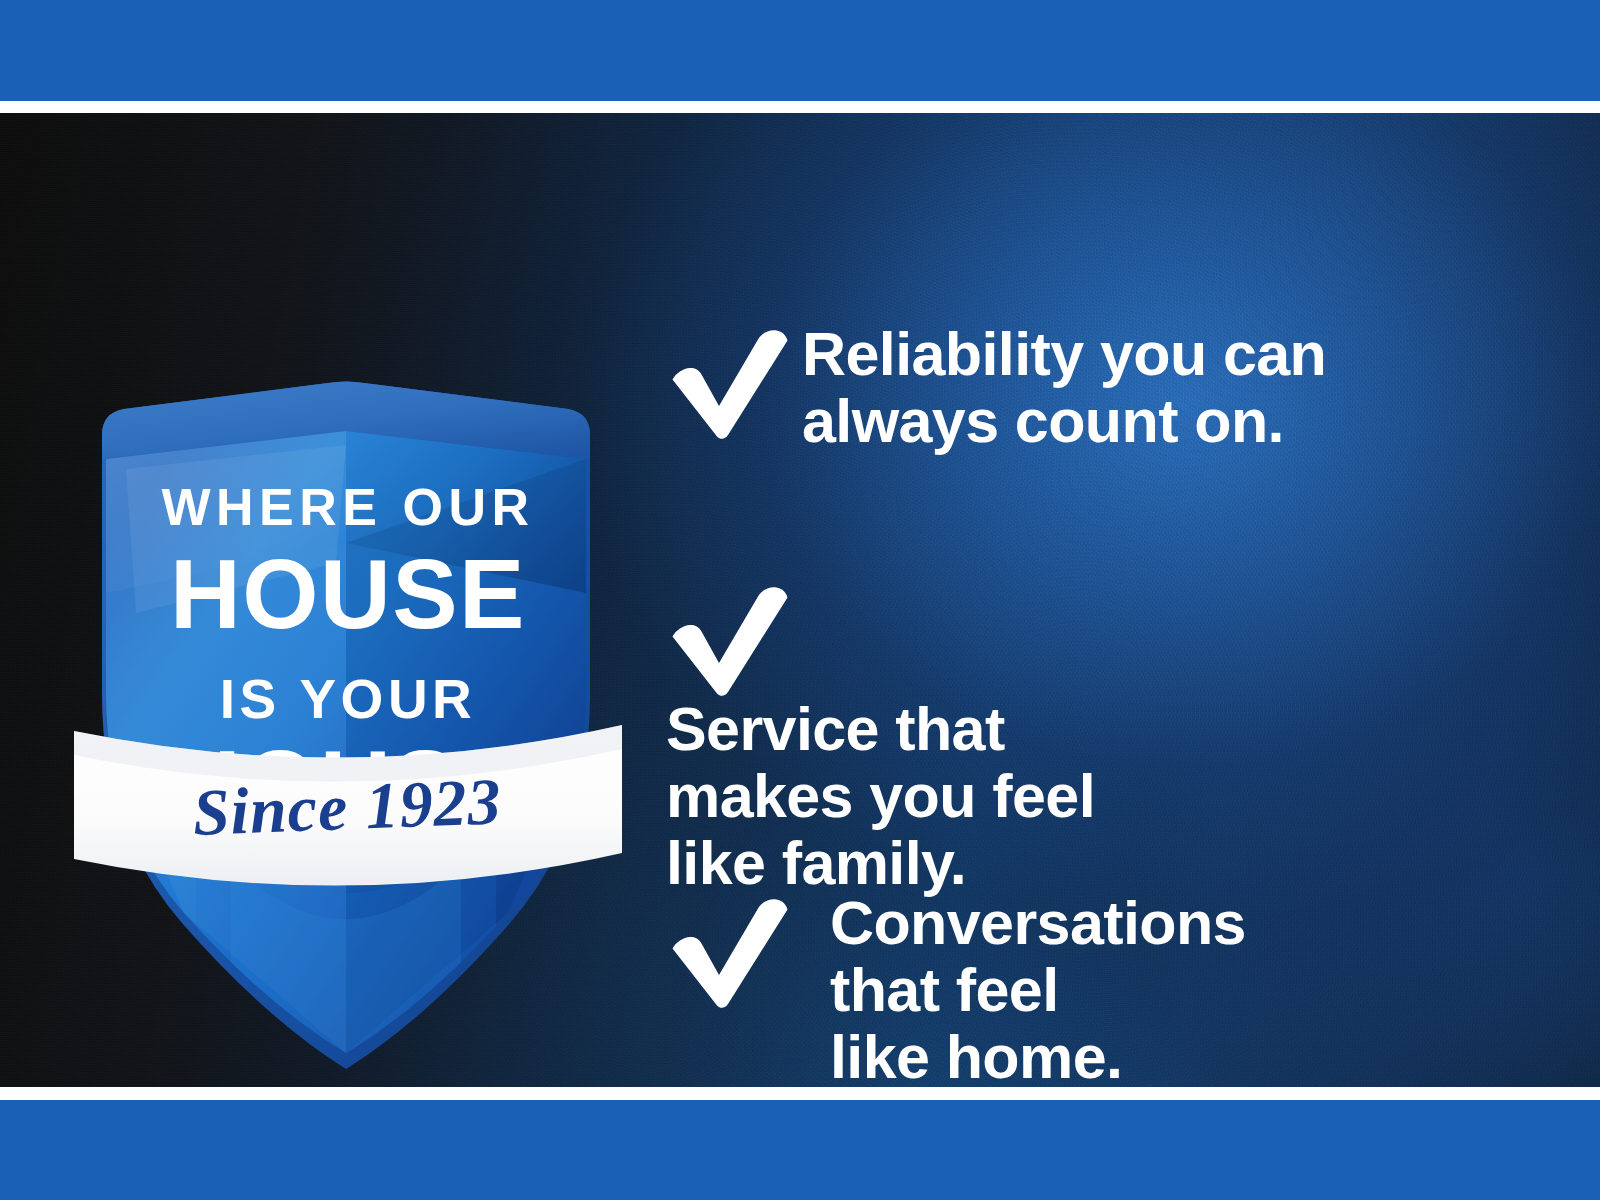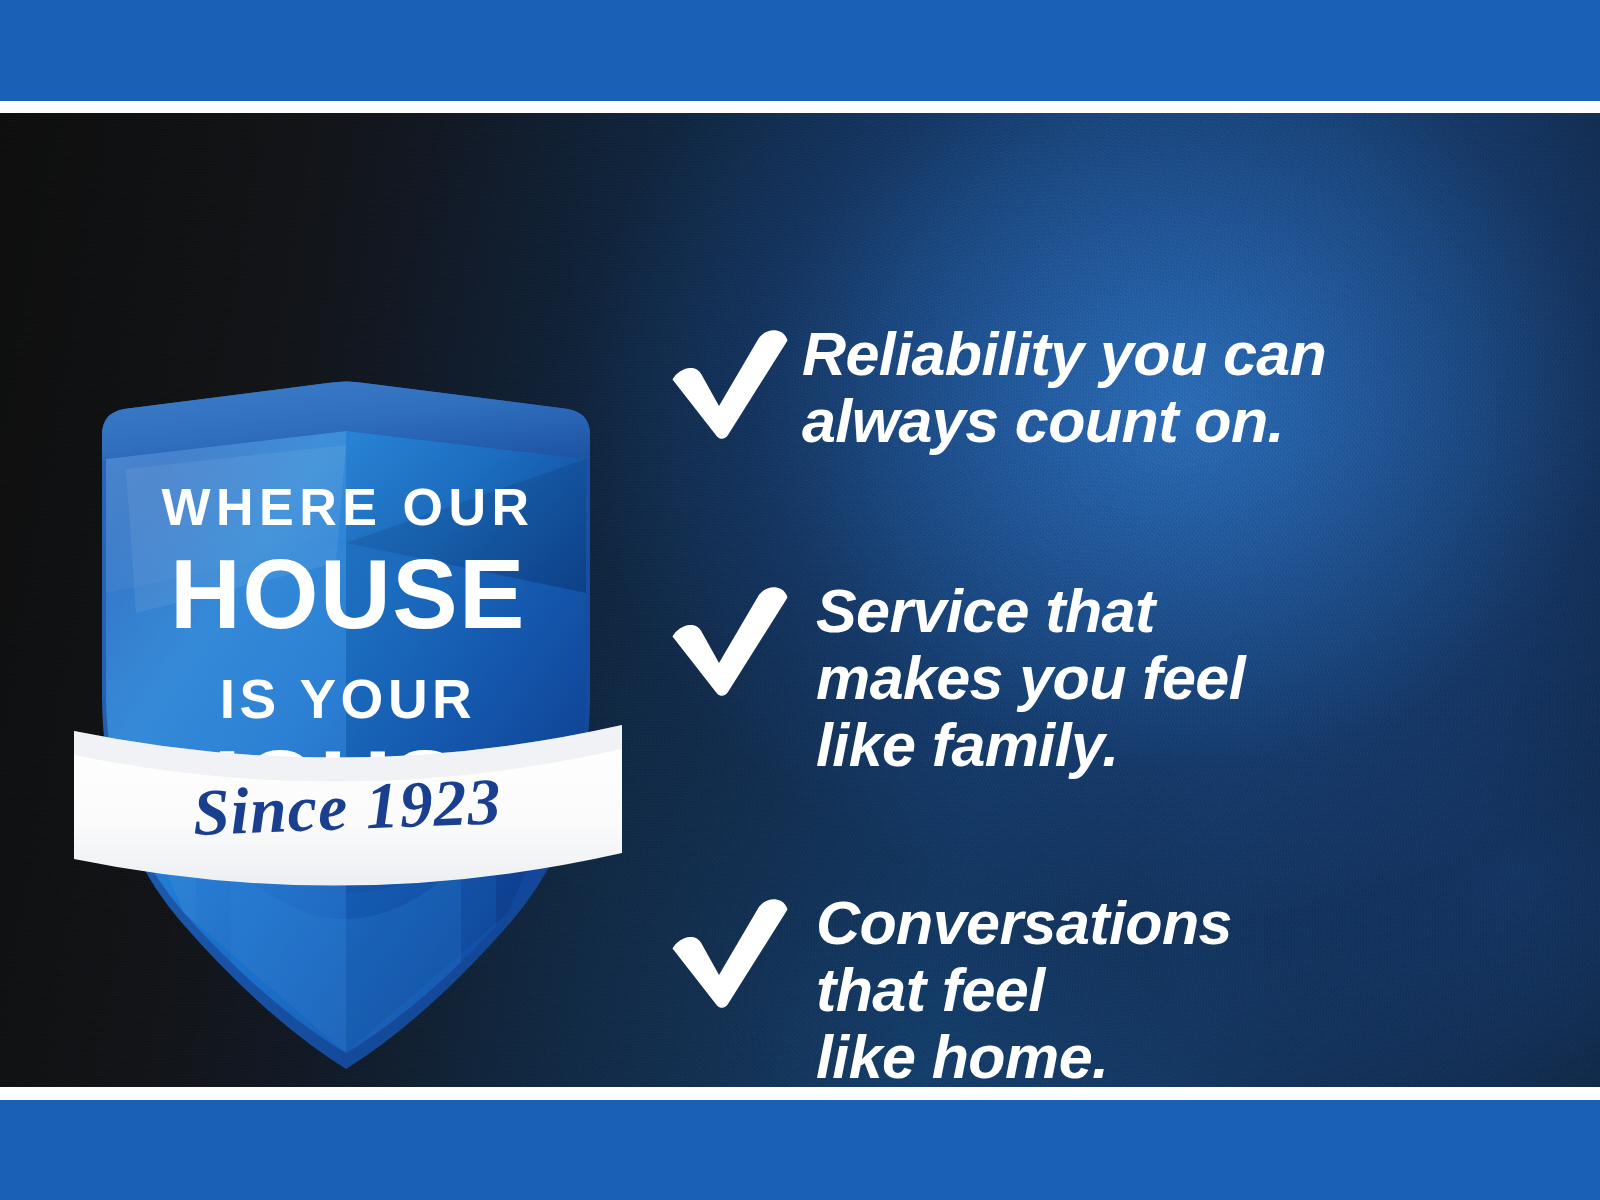--- a/index.html
+++ b/index.html
@@ -84,31 +84,31 @@
     position:absolute;
     left:66px; top:150px;
     width:560px; height:800px;
   }
   .badge svg { display:block; width:560px; height:800px; overflow:visible; }
 
   
   .bullets {
     position:absolute;
     left:666px; top:113px;
-    width:860px; height:974px;font-style:italic;
+    width:860px; height:974px;
   }
   .bullet {
     position:absolute;
     left:0;
     width:860px;
     display:flex;
     align-items:flex-start;
   }
   .bullet-1 { top:95px; }
-  .bullet-2 { top:352px; }
+  .bullet-2 { top:352px;flex-direction:column; }
   .bullet-3 { top:664px; }
 
   .check {
     flex:0 0 auto;
     width:150px;
     padding-top:6px;
   }
   .check svg { display:block; width:128px; height:112px; }
 
   .btext {
@@ -116,21 +116,21 @@
     font-family:"Liberation Sans", sans-serif;
     font-weight:700;
     font-size:61px;
     line-height:1.095;
     letter-spacing:-0.6px;
     white-space:pre-line;
     text-rendering:optimizeLegibility;
   }
   .bullet-1 .btext { margin-left:-14px; }
   .bullet-2 .btext { margin-left:0px; }
-  .bullet-3 .btext { margin-left:0px; }
+  .bullet-3 .btext { margin-left:14px; }
 </style>
 </head>
 <body>
 
 <div id="ad">
 
   <div class="bar-top" style="background: rgb(26, 96, 182);"></div>
 
   <div class="stage">
     <div class="grain"></div>

